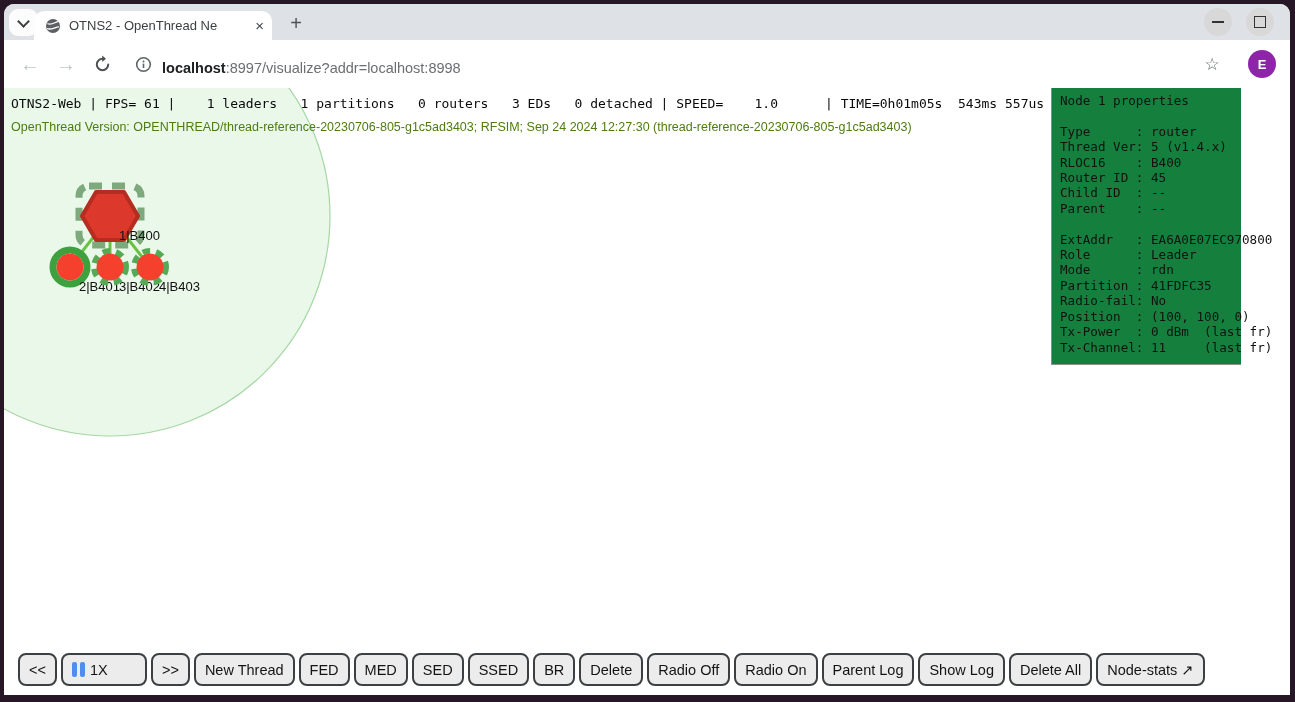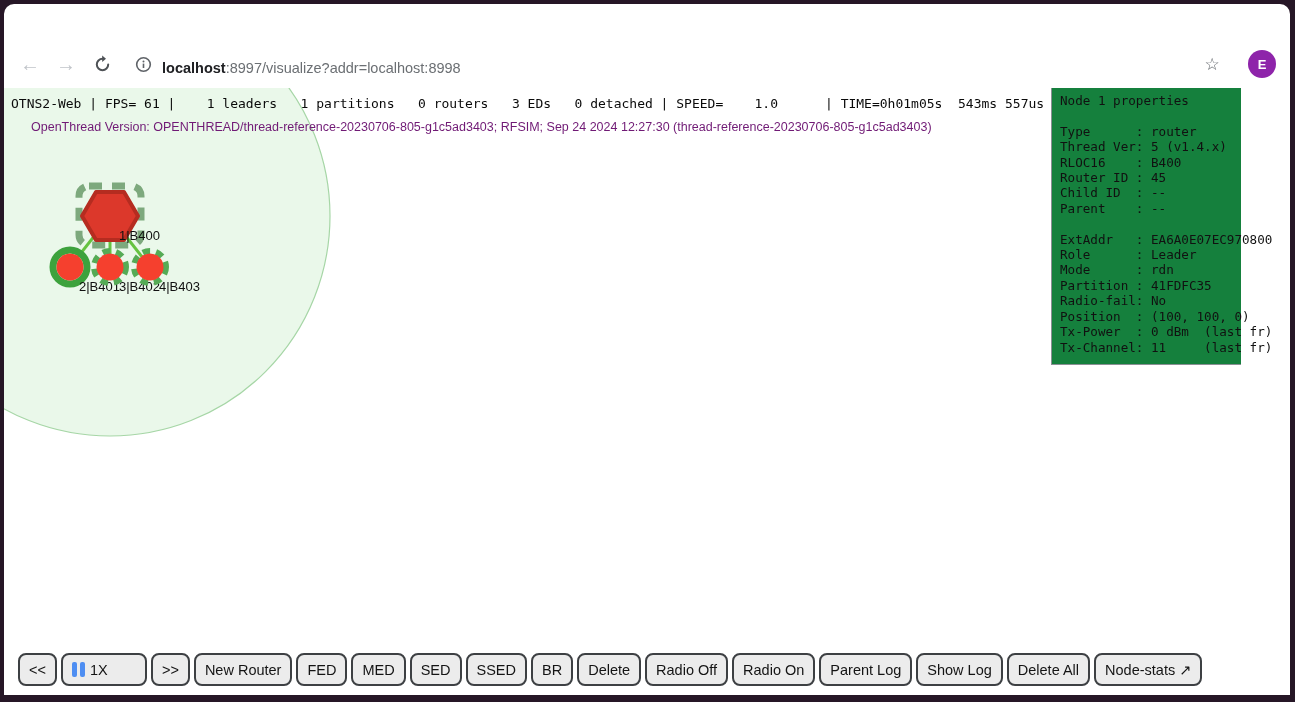--- a/index.html
+++ b/index.html
@@ -63,20 +63,41 @@
     padding:0 9px;display:flex;align-items:center;gap:5px;white-space:nowrap;cursor:pointer;}
   button.tb.speed{min-width:86px;justify-content:flex-start;box-sizing:border-box;}
   .pauseicon{display:inline-flex;gap:3px;}
   .pauseicon i{display:inline-block;width:5px;height:15px;border-radius:2px;background:var(--pause,#4e8ef2);}
 </style>
 </head>
 <body>
 
 <div class="window">
 
+  <div class="tabstrip">
+    <div class="chevron-btn">
+      <div class="chev"></div>
+    </div>
+    <div class="tab">
+      <svg width="16" height="16" viewBox="0 0 16 16" style="flex:0 0 16px;margin-right:8px;">
+        <circle cx="8" cy="8" r="7" fill="#5c5f64"></circle>
+        <path d="M2.5 5.5 C6 8, 10 4, 13.5 3.4" stroke="#fff" stroke-width="1.3" fill="none"></path>
+        <path d="M2 10.5 C6.5 12.6, 11 8.4, 14 8.8" stroke="#fff" stroke-width="1.3" fill="none"></path>
+      </svg>
+      <div class="tab-title"><span>OTNS2 - OpenThread Ne</span><span class="fade"></span></div>
+      <div class="tab-close">×</div>
+    </div>
+    <div class="newtab">+</div>
+    <div class="winctl min">
+      <div class="glyph-min"></div>
+    </div>
+    <div class="winctl max">
+      <div class="glyph-max"></div>
+    </div>
+  </div>
 
   <div class="navbar">
     <div class="nav-ic back">
         <span>←</span>
       </div>
     <div class="nav-ic fwd">
         <span>→</span>
       </div>
     <div class="nav-ic refresh">
       <svg width="19" height="19" viewBox="0 0 19 19">
@@ -122,21 +143,21 @@
           <text x="9" y="24" font-size="13" fill="#101010" font-family="&quot;Liberation Sans&quot;, sans-serif">3|B402</text>
         </g>
         <g transform="translate(146,179)">
           <circle cx="0" cy="0" r="16" fill="none" stroke="#55ab55" stroke-width="6" stroke-dasharray="7.5 6"></circle>
           <circle cx="0" cy="0" r="13.5" fill="#f5402e"></circle>
           <text x="9" y="24" font-size="13" fill="#101010" font-family="&quot;Liberation Sans&quot;, sans-serif">4|B403</text>
         </g>
       </svg>
 
     <div class="statusbar">OTNS2-Web | FPS= 61 |    1 leaders   1 partitions   0 routers   3 EDs   0 detached | SPEED=    1.0      | TIME=0h01m05s  543ms 557us</div>
-    <div class="version" style="color: #701a75; margin-left: 20px;">OpenThread Version: OPENTHREAD/thread-reference-20230706-805-g1c5ad3403; RFSIM; Sep 24 2024 12:27:30 (thread-reference-20230706-805-g1c5ad3403)</div>
+    <div class="version" style="color: #4d7c0f;">OpenThread Version: OPENTHREAD/thread-reference-20230706-805-g1c5ad3403; RFSIM; Sep 24 2024 12:27:30 (thread-reference-20230706-805-g1c5ad3403)</div>
 
     <div class="panel">
       <pre>Node 1 properties
 
 Type      : router
 Thread Ver: 5 (v1.4.x)
 RLOC16    : B400
 Router ID : 45
 Child ID  : --
 Parent    : --
@@ -159,21 +180,21 @@
           <span class="pauseicon">
             <i></i>
             <i></i>
           </span>
           <span>1X</span>
         </button>
         <button class="tb">
           <span>&gt;&gt;</span>
         </button>
         <button class="tb">
-          <span>New Router</span>
+          <span>New Thread</span>
         </button>
         <button class="tb">
           <span>FED</span>
         </button>
         <button class="tb">
           <span>MED</span>
         </button>
         <button class="tb">
           <span>SED</span>
         </button>

